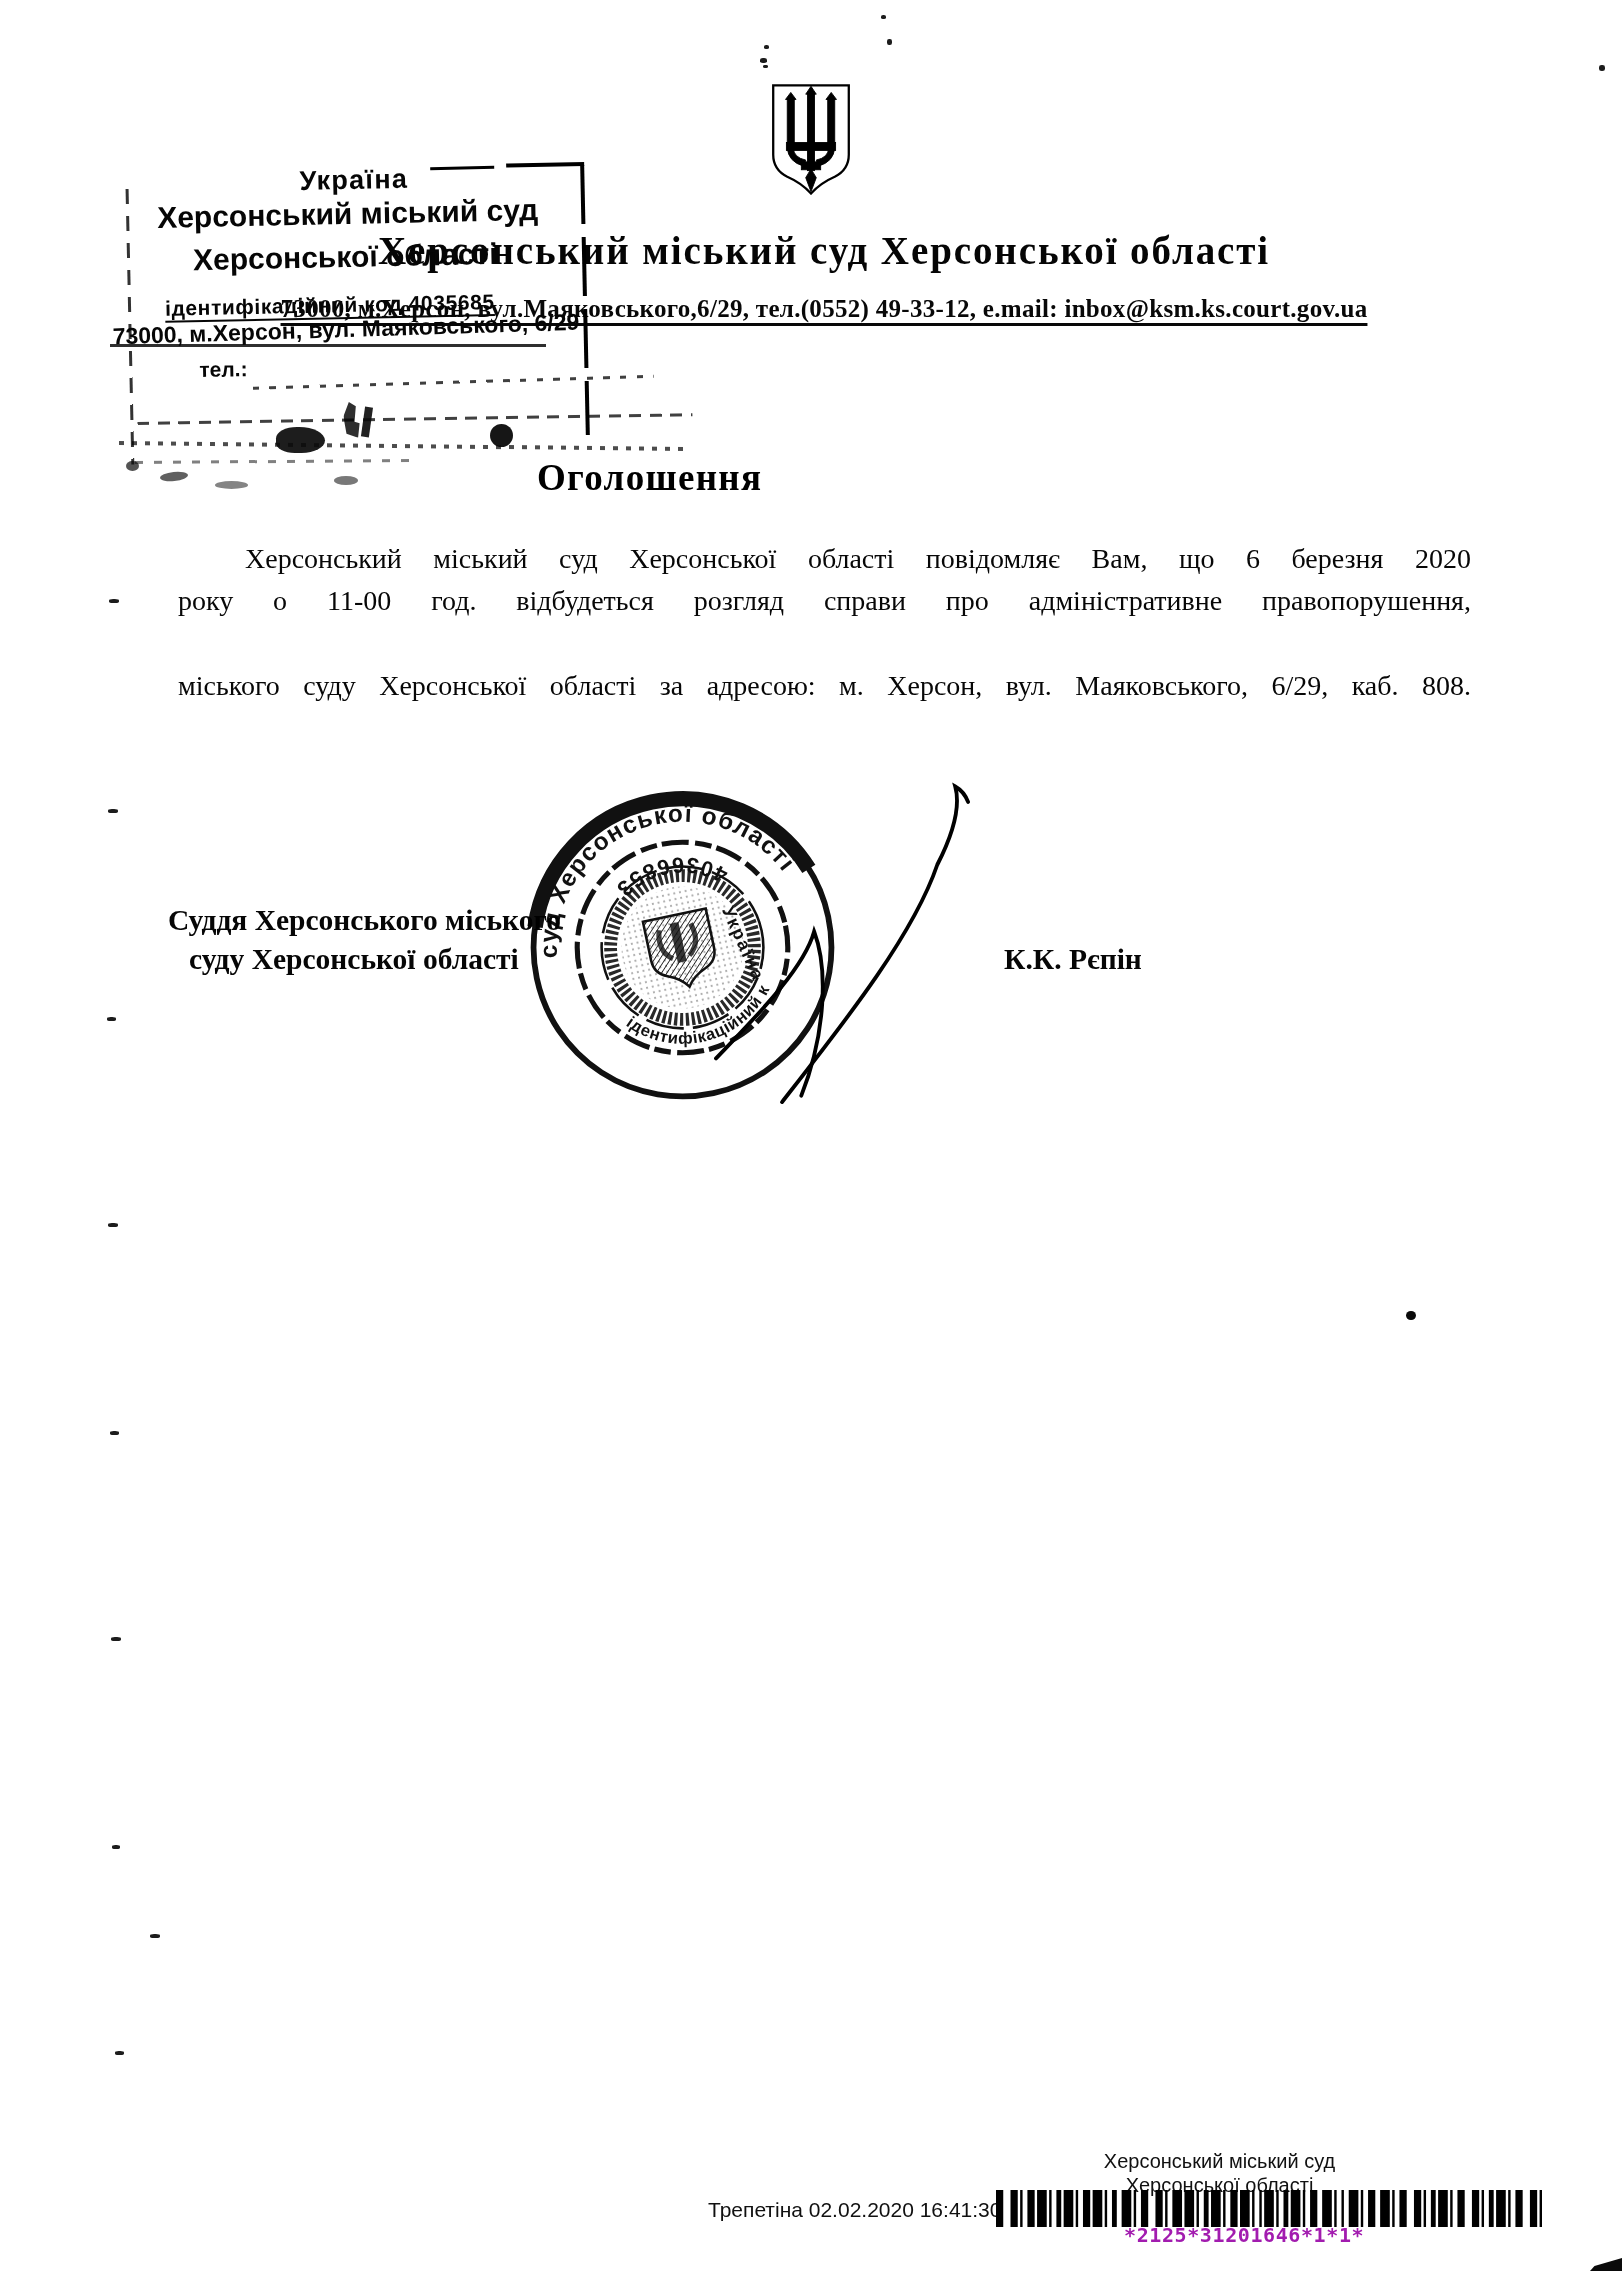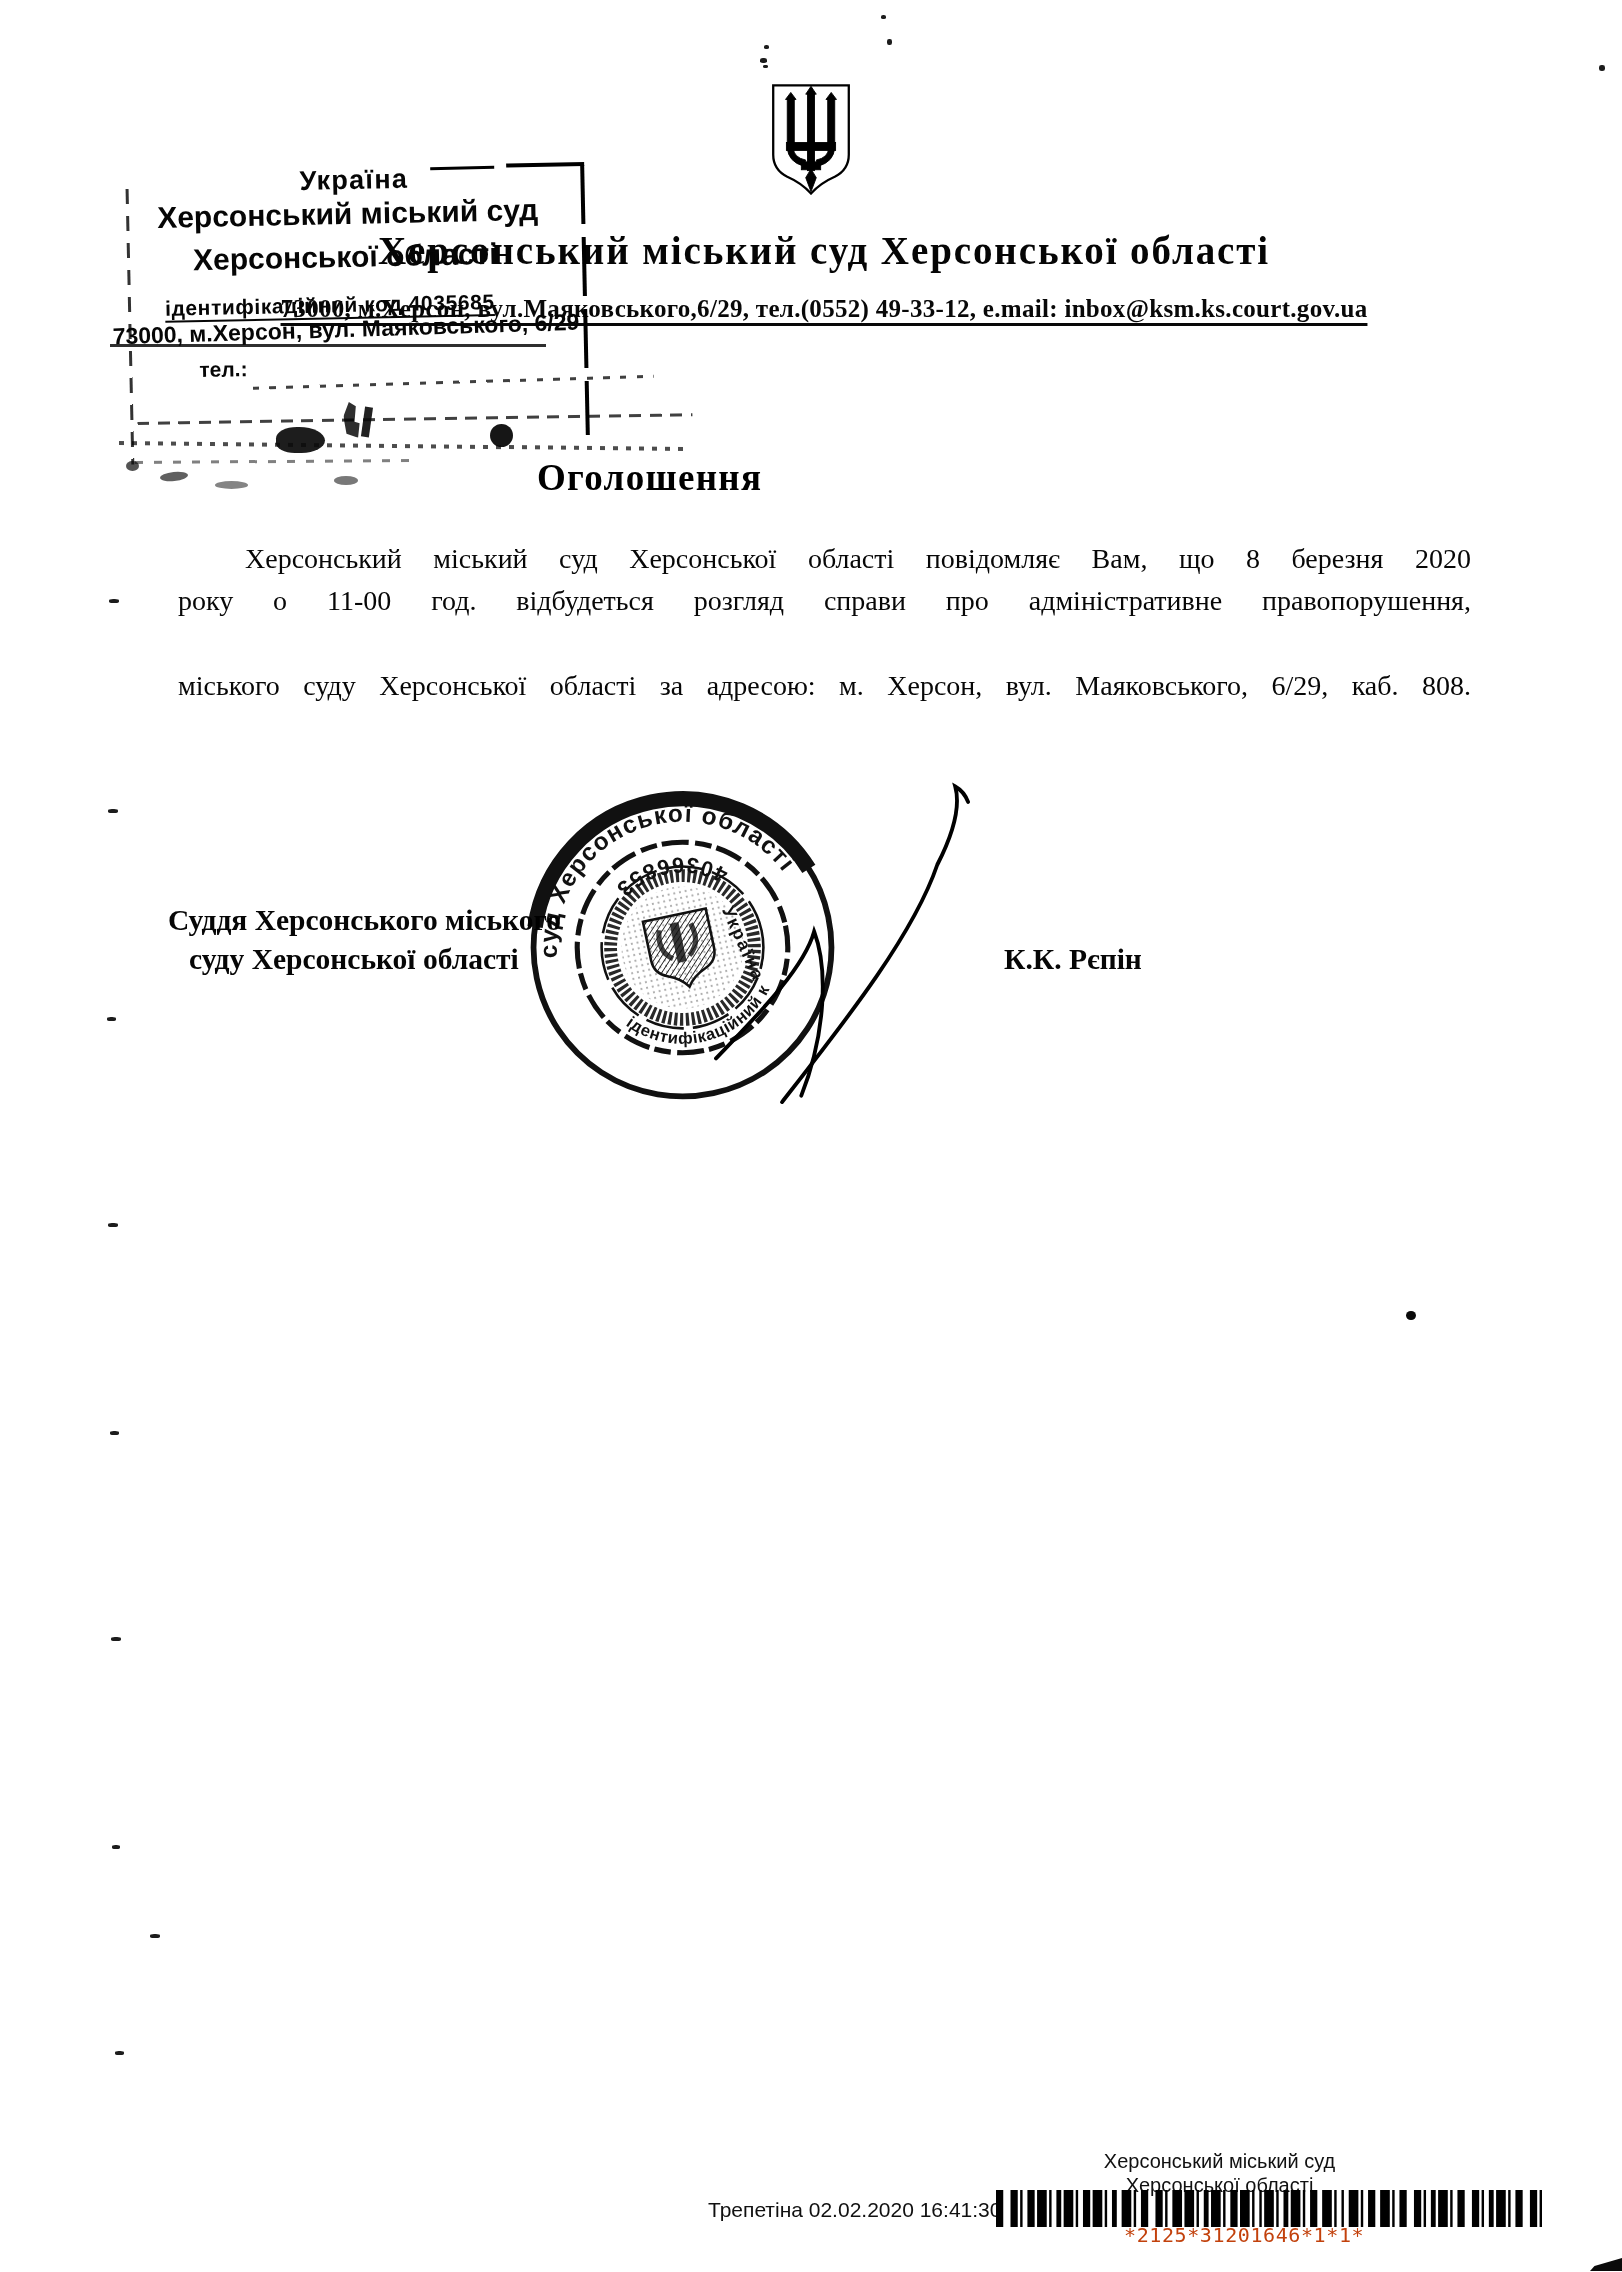--- a/index.html
+++ b/index.html
@@ -37,21 +37,21 @@
   .ann-recipient{ left:359px; top:462px; font-weight:bold; font-size:35px; letter-spacing:0.6px;}
   .body-line{
     left:178px; width:1293px; height:42px; font-size:28px; box-sizing:border-box;
     text-align:justify; text-align-last:justify; white-space:nowrap; color:#070707;
   }
   .note-line{ left:178px; top:738px; font-size:28px; word-spacing:3.2px; color:#070707;}
   .sig-line{ font-weight:bold; font-size:29.5px; color:#060606;}
   
   .foot-court{ left:1046px; width:347px; text-align:center; font-family:"Liberation Sans", sans-serif; font-size:20px; color:#111;}
   .clerk{ left:708px; top:2198px; font-family:"Liberation Sans", sans-serif; font-size:21px; color:#101010;}
-  .bartext{ left:1124px; top:2223px; font-family:"DejaVu Sans Mono", monospace; font-size:20px; letter-spacing:0.6px; color:#c2410c;}
+  .bartext{ left:1124px; top:2223px; font-family:"DejaVu Sans Mono", monospace; font-size:20px; letter-spacing:0.6px; color:#a21caf;font-weight:bold;}
   .speck{ position:absolute; background:#1c1c1c; border-radius:40%;}
   .seal-wrap{ left:522px; top:787px; width:321px; height:321px; opacity:.93; transform:rotate(-12deg);}
   .seal-txt{ font-family:"Liberation Sans", sans-serif; font-weight:bold; fill:#000;}
 </style>
 </head>
 <body>
 
 <div id="page">
 
   <svg class="abs" style="left:766px; top:81px;" width="90" height="116" viewBox="0 0 100 132">
@@ -102,21 +102,21 @@
   <div class="blob abs" style="left:276px; top:427px; width:49px; height:26px; border-radius:45% 55% 50% 40%; opacity:.92;"></div>
   <div class="blob abs" style="left:363px; top:407px; width:7.7px; height:29.5px; transform:rotate(8deg); opacity:.9;"></div>
   <div class="blob abs" style="left:490px; top:424px; width:23px; height:23px; border-radius:50%; opacity:.95;"></div>
   <div class="blob abs" style="left:126px; top:461px; width:13px; height:10.3px; border-radius:50%; opacity:.7;"></div>
   <div class="blob abs" style="left:160px; top:472px; width:28px; height:9px; border-radius:50%; transform:rotate(-6deg); opacity:.65;"></div>
   <div class="blob abs" style="left:215px; top:481px; width:33px; height:7.7px; border-radius:50%; opacity:.5;"></div>
   <div class="blob abs" style="left:334px; top:476px; width:24.4px; height:9px; border-radius:50%; opacity:.55;"></div>
 
   <div class="abs ann-title">Оголошення</div>
 
-  <div class="abs body-line" style="top:543px; padding-left:67px;">Херсонський міський суд Херсонської області повідомляє Вам, що 8 березня 2020</div>
+  <div class="abs body-line" style="top:543px; padding-left:67px;">Херсонський міський суд Херсонської області повідомляє Вам, що 6 березня 2020</div>
   <div class="abs body-line" style="top:585px;">року о 11-00 год. відбудеться розгляд справи про адміністративне правопорушення,</div>
   <div class="abs body-line" style="top:670px;">міського суду Херсонської області за адресою: м. Херсон, вул. Маяковського, 6/29, каб. 808.</div>
 
 
   <div class="abs sig-line" style="left:168px; top:904px;">Суддя Херсонського міського</div>
   <div class="abs sig-line" style="left:189px; top:943px;">суду Херсонської області</div>
   <div class="abs sig-line" style="left:1004px; top:943px;">К.К. Рєпін</div>
 
   <svg class="abs seal-wrap" viewBox="0 0 500 500">
     <defs>

